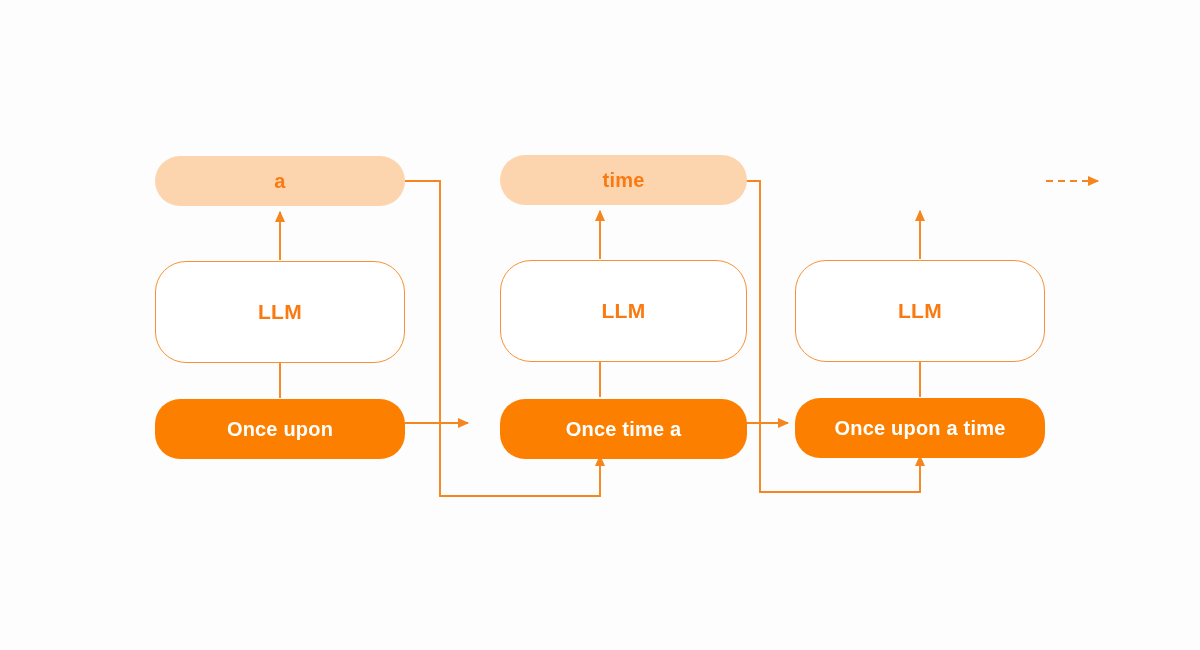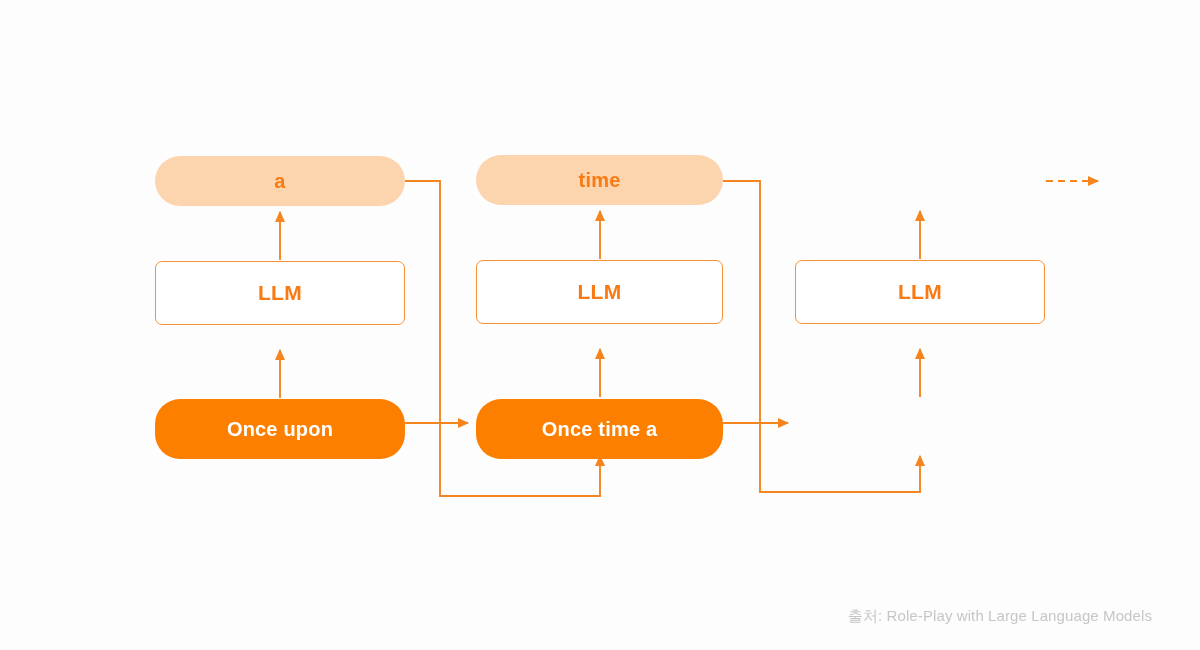--- a/index.html
+++ b/index.html
@@ -41,43 +41,43 @@
     height: 50px;
     border-radius: 25px;
     background: #fcd5ae;
     color: #f97a12;
     font-size: 20px;
     font-weight: bold;
     letter-spacing: 0.2px;
   }
 
   .llm-box {
-    height: 64px;
-    border-radius: 7px;
+    height: 102px;
+    border-radius: 31px;
     background: #ffffff;
     border: 1.4px solid #f79234;
     color: #f97a12;
     font-size: 21px;
     font-weight: bold;
     letter-spacing: 0.3px;
   }
 
   .prompt-box {
     height: 60px;
     border-radius: 25px;
     background: #fc7f00;
     color: #ffffff;
     font-size: 20px;
     font-weight: bold;
     letter-spacing: 0.2px;
   }
 
   
   .col1 { left: 155px; width: 250px; }
-  .col2 { left: 476px; width: 247px; text-align: center; }
+  .col2 { left: 500px; width: 247px; text-align: center; }
   .col3 { left: 795px; width: 250px; }
 
   .row-token  { top: 156px; }
   .row-token2 { top: 155px; }
   .row-llm    { top: 261px; }
   .row-llm2   { top: 260px; }
   .row-prompt { top: 399px; }
   .row-prompt3{ top: 398px; }
 
   
@@ -137,16 +137,16 @@
   <div class="node llm-box col1 row-llm">LLM</div>
 
   <div class="node llm-box col2 row-llm2">LLM</div>
 
   <div class="node llm-box col3 row-llm2">LLM</div>
 
   <div class="node prompt-box col1 row-prompt">Once upon</div>
 
   <div class="node prompt-box col2 row-prompt">Once time a</div>
 
+  <div class="node prompt-box col3 row-prompt3">Once upon a time</div>
 
-  <div id="caption">출처: Role-Play with Large Language Models</div>
 
 </div>
 
 </body></html>

